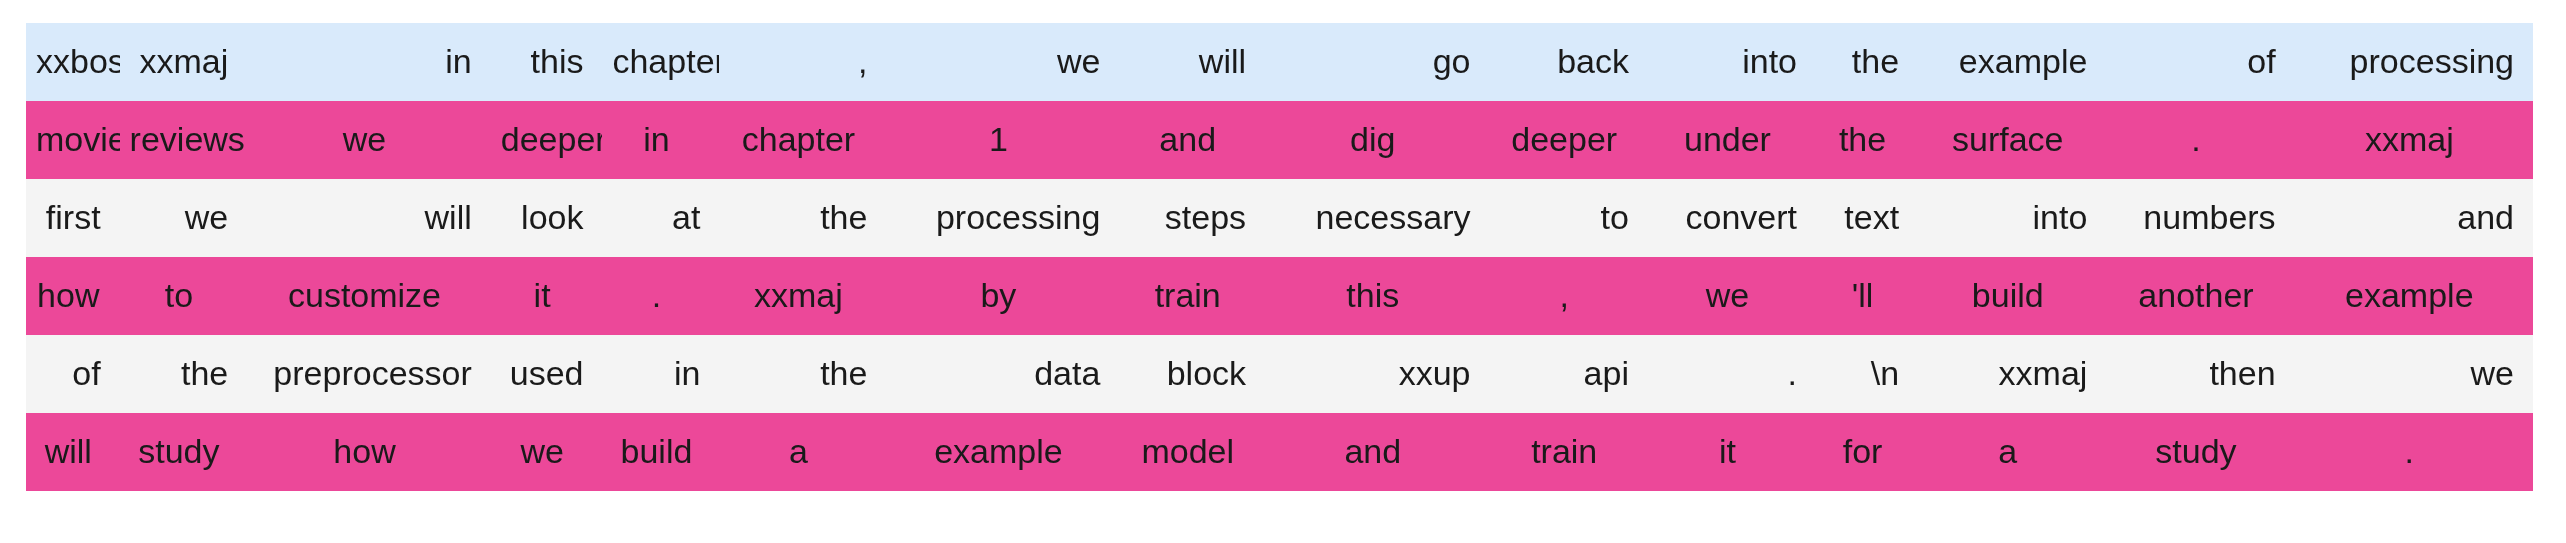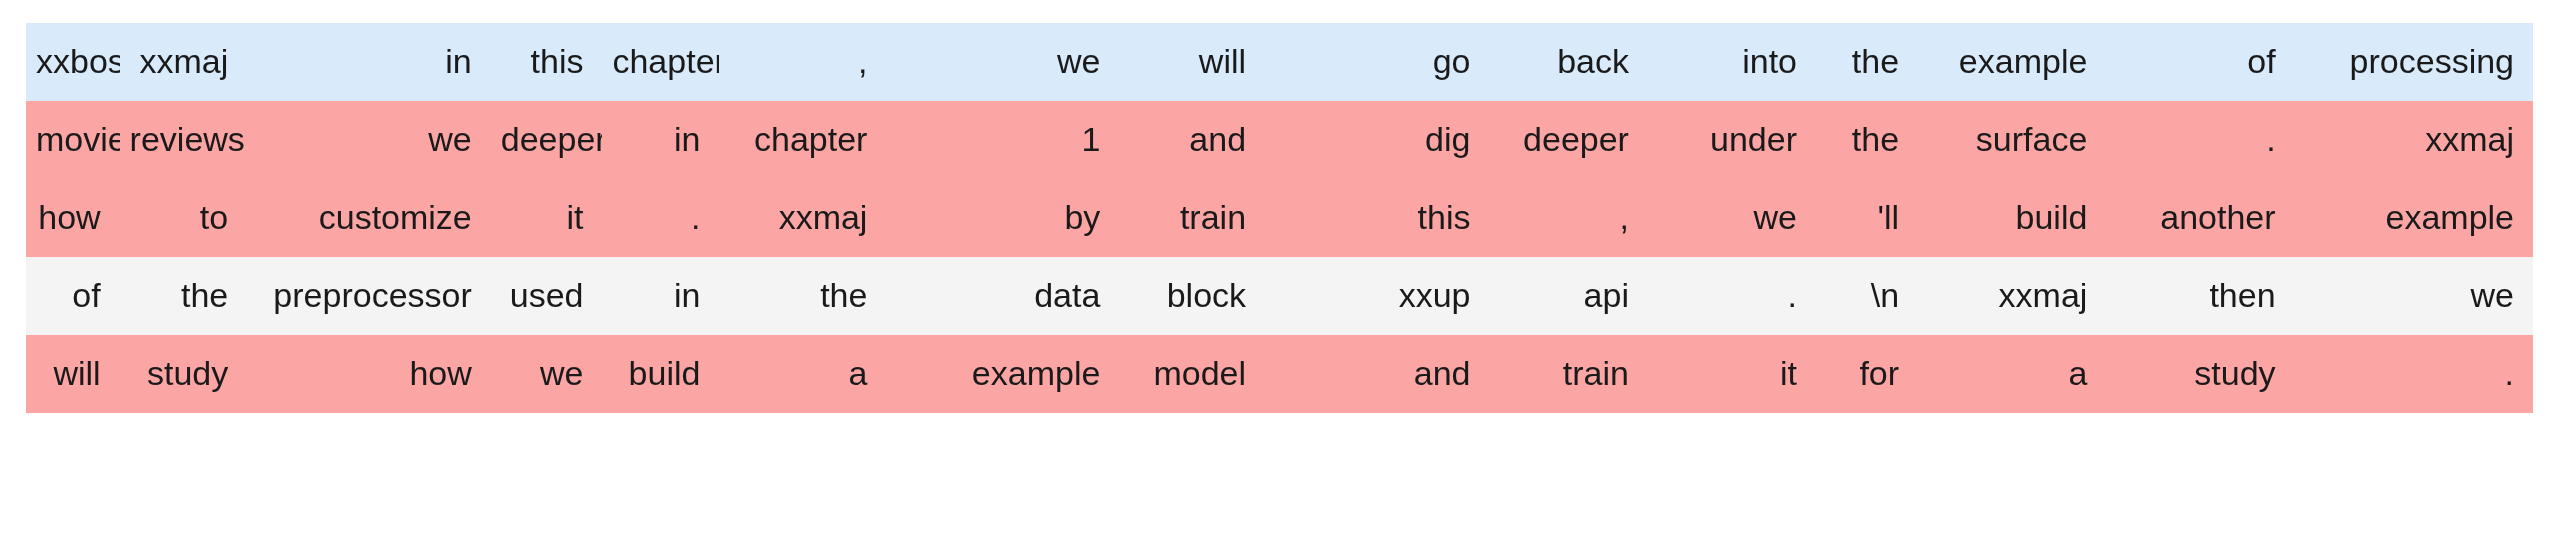--- a/index.html
+++ b/index.html
@@ -43,21 +43,21 @@
     color: #1a1a1a;
     padding: 0 19px 0 10px;
     white-space: nowrap;
     overflow: hidden;
     line-height: 1.15;
     border: none;
   }
 
   
   tr.row-highlight td { background: #d9eafb; }
-  tr.row-odd  td { background: #fca5a5; }
+  tr.row-odd  td { background: #ec4899; text-align: center; }
   tr.row-even td { background: #f4f4f4; }
 
   
   col.c0  { width: 88px;  }
   col.c1  { width: 120px; }
   col.c2  { width: 229px; }
   col.c3  { width: 105px; }
   col.c4  { width: 110px; }
   col.c5  { width: 157px; }
   col.c6  { width: 219px; }
@@ -123,20 +123,37 @@
         <td>and</td>
         <td>dig</td>
         <td>deeper</td>
         <td>under</td>
         <td>the</td>
         <td>surface</td>
         <td>.</td>
         <td>xxmaj</td>
       </tr>
 
+      <tr class="row-even">
+        <td>first</td>
+        <td>we</td>
+        <td>will</td>
+        <td>look</td>
+        <td>at</td>
+        <td>the</td>
+        <td>processing</td>
+        <td>steps</td>
+        <td>necessary</td>
+        <td>to</td>
+        <td>convert</td>
+        <td>text</td>
+        <td>into</td>
+        <td>numbers</td>
+        <td>and</td>
+      </tr>
 
       <tr class="row-odd">
         <td>how</td>
         <td>to</td>
         <td>customize</td>
         <td>it</td>
         <td>.</td>
         <td>xxmaj</td>
         <td>by</td>
         <td>train</td>

